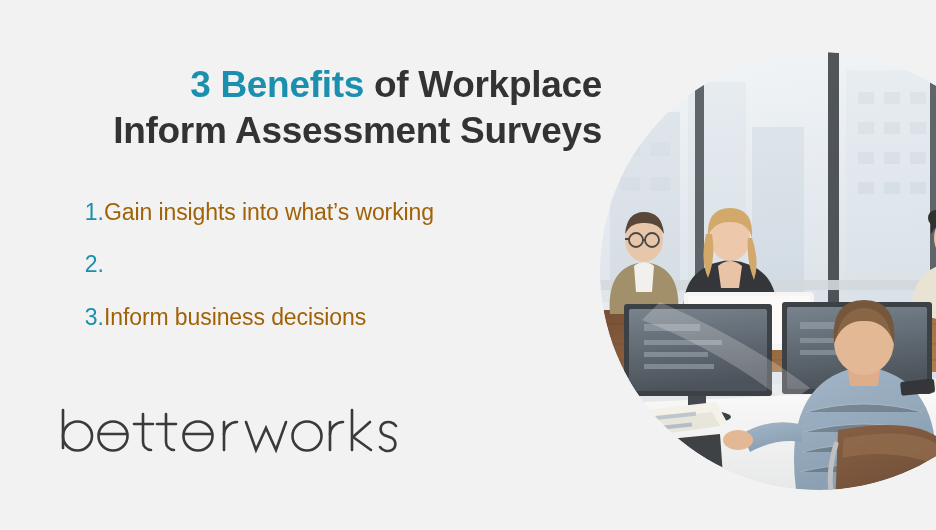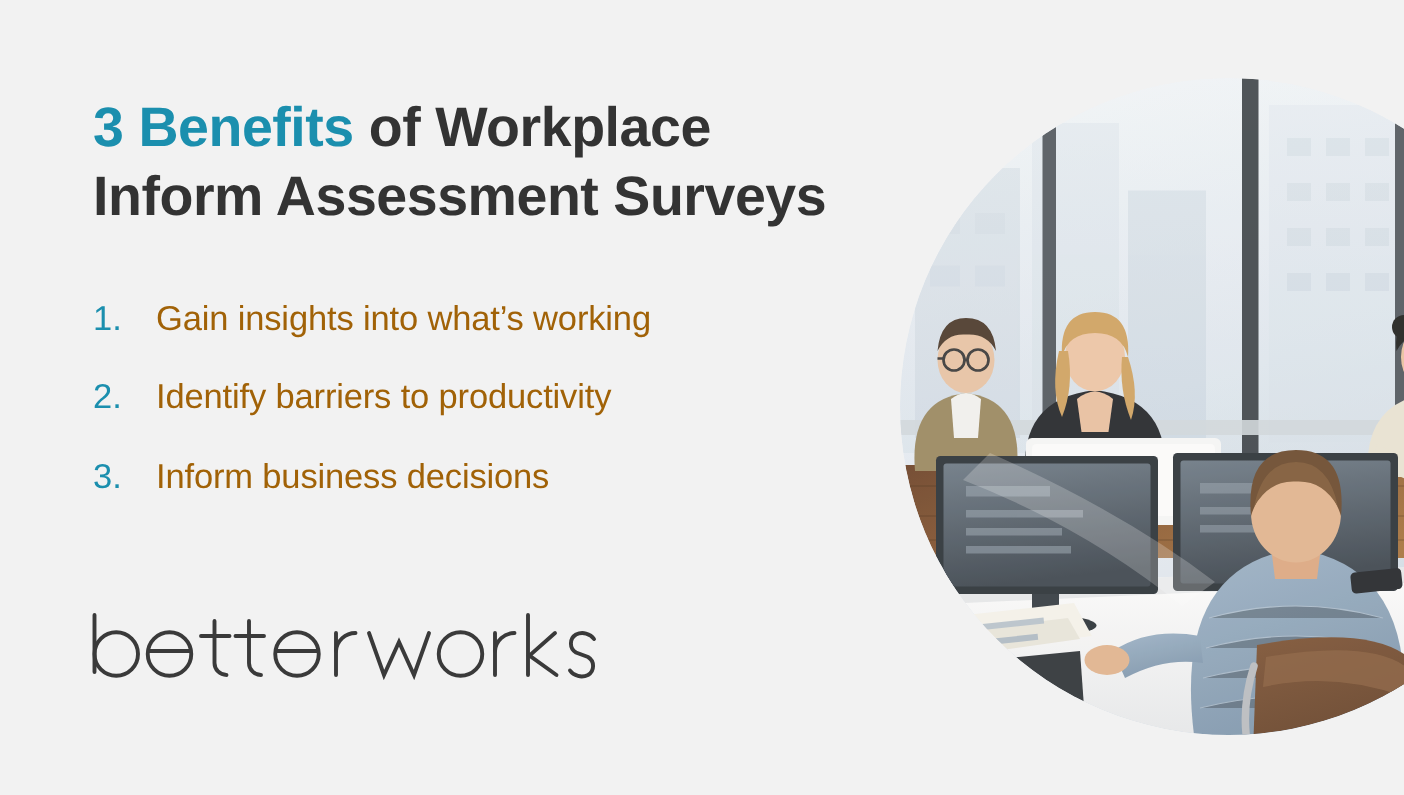--- a/index.html
+++ b/index.html
@@ -20,20 +20,21 @@
     background: #f2f2f2;
     overflow: hidden;
   }
 
   
   .content {
     position: absolute;
     left: 62px;
     top: 62px;
     width: 540px;
+    text-align: right;
   }
 
   .headline {
     font-size: 37px;
     font-weight: bold;
     line-height: 1.25;
     color: #333333;
     letter-spacing: -0.3px;
     margin: 0;
   }
@@ -100,21 +101,20 @@
       <span>Inform Assessment Surveys</span>
     </h1>
 
     <ul class="benefit-list">
       <li class="benefit-item">
         <span class="benefit-num">1.</span>
         <span class="benefit-text">Gain insights into what’s working</span>
       </li>
       <li class="benefit-item">
         <span class="benefit-num">2.</span>
-        <span class="benefit-text">Identify barriers to productivity</span>
       </li>
       <li class="benefit-item">
         <span class="benefit-num">3.</span>
         <span class="benefit-text">Inform business decisions</span>
       </li>
     </ul>
   </div>
 
   <div class="logo">
     <svg width="340" height="60" viewBox="0 0 340 60" aria-hidden="true">

